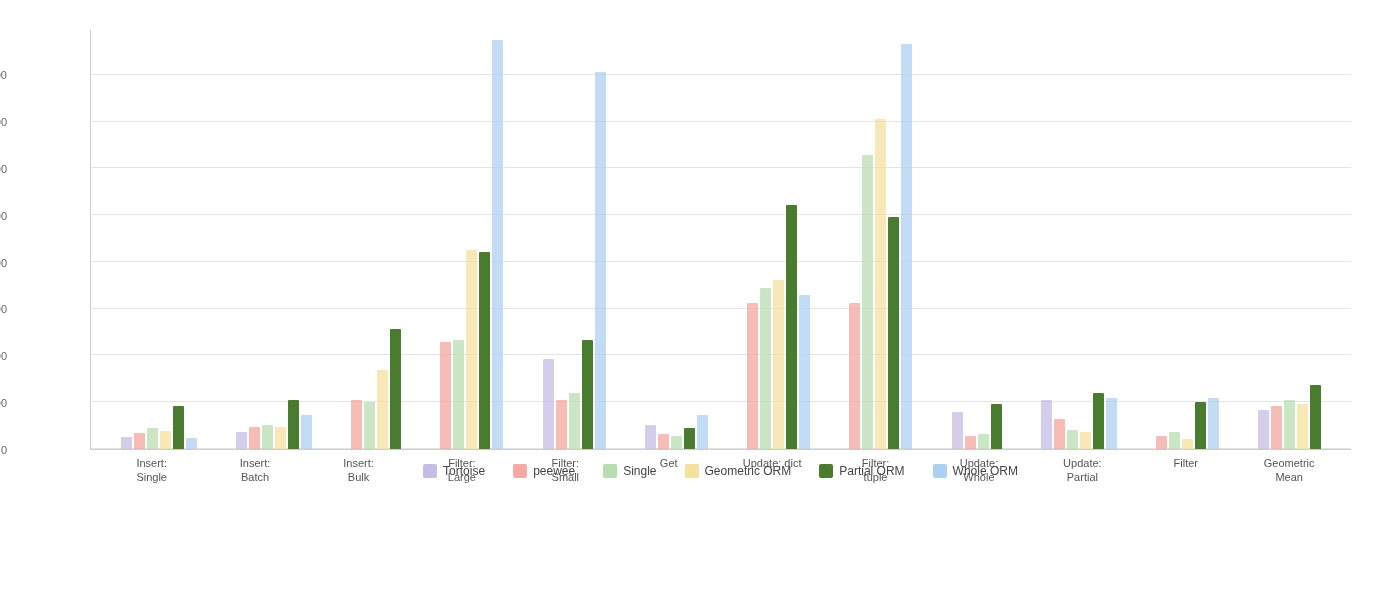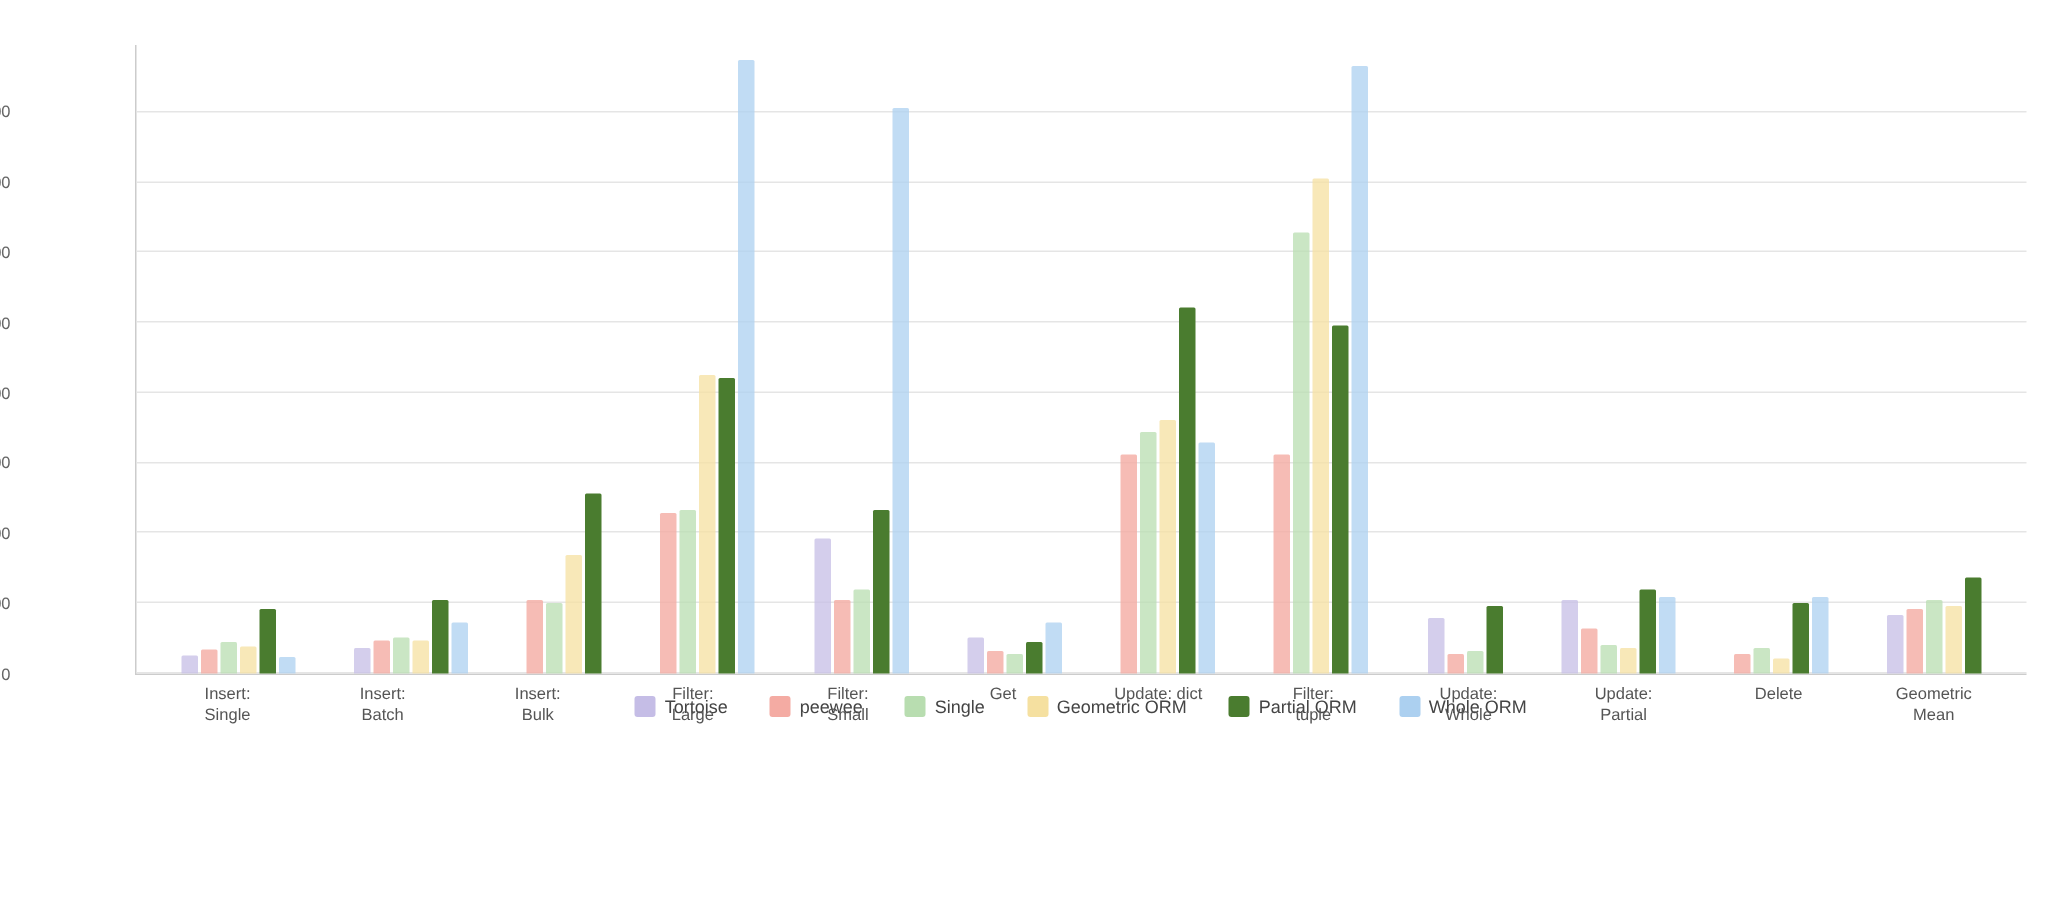--- a/index.html
+++ b/index.html
@@ -272,21 +272,21 @@
         <div class="x-label" style="white-space: pre-line;">Filter:
 Small</div>
         <div class="x-label" style="white-space: pre-line;">Get</div>
         <div class="x-label" style="white-space: pre-line;">Update: dict</div>
         <div class="x-label" style="white-space: pre-line;">Filter:
 tuple</div>
         <div class="x-label" style="white-space: pre-line;">Update:
 Whole</div>
         <div class="x-label" style="white-space: pre-line;">Update:
 Partial</div>
-        <div class="x-label" style="white-space: pre-line;">Delete</div>
+        <div class="x-label" style="white-space: pre-line;">Filter</div>
         <div class="x-label" style="white-space: pre-line;">Geometric
 Mean</div>
       </div>
   </div>
 
   <div class="legend" id="legend">
       <div class="legend-item">
         <div class="legend-swatch" style="background-color: rgb(197, 189, 230);"></div>
         <span>Tortoise</span>
       </div>

